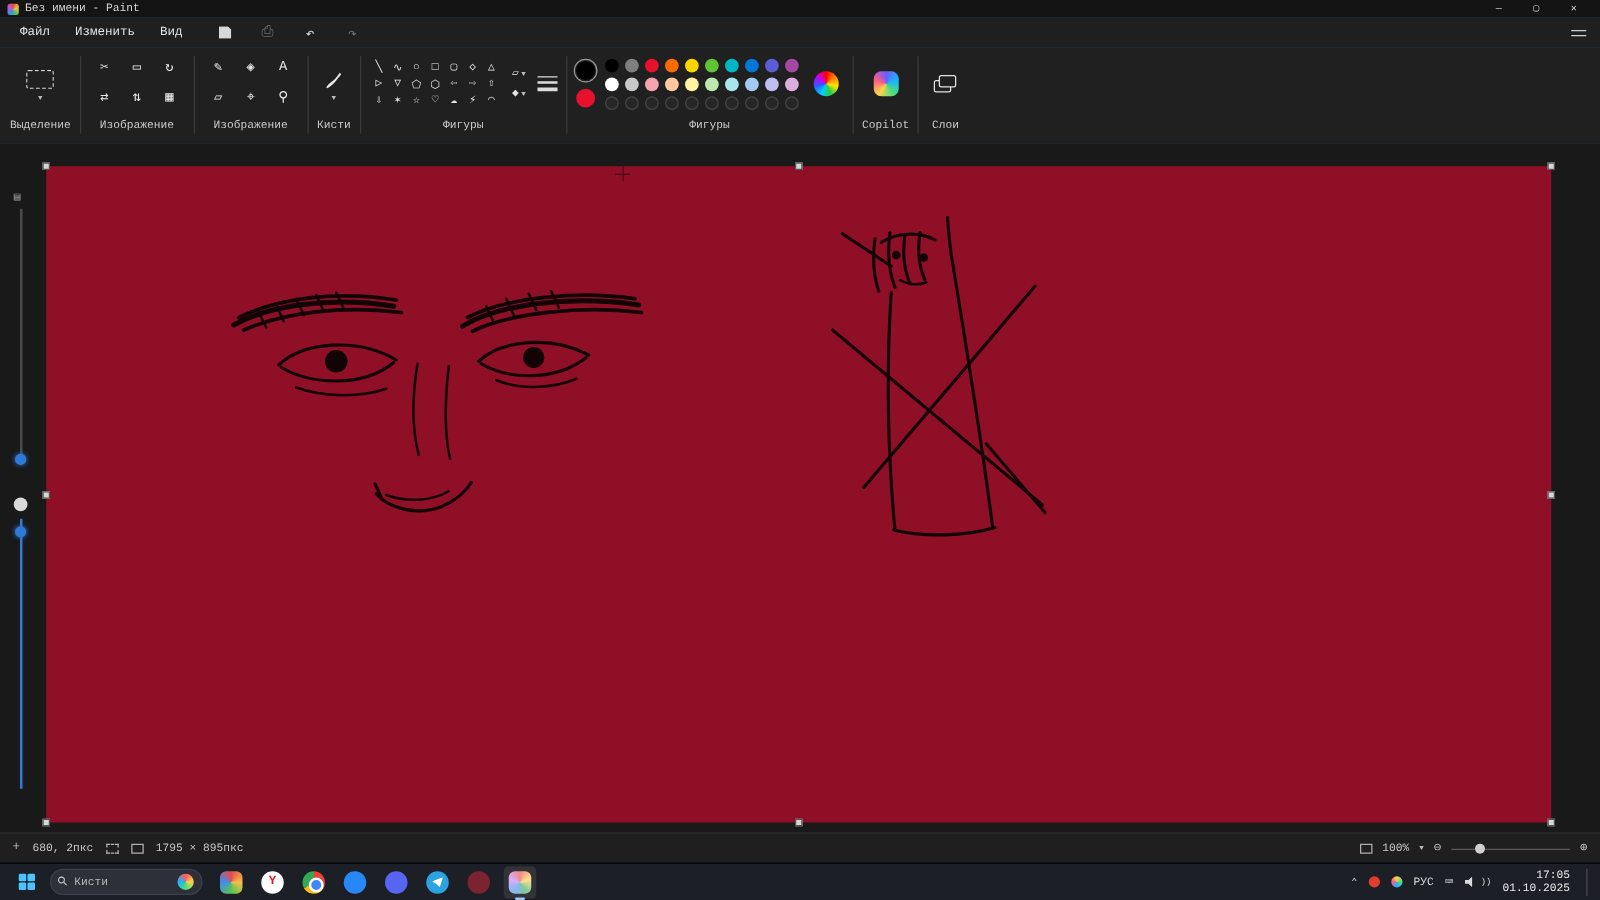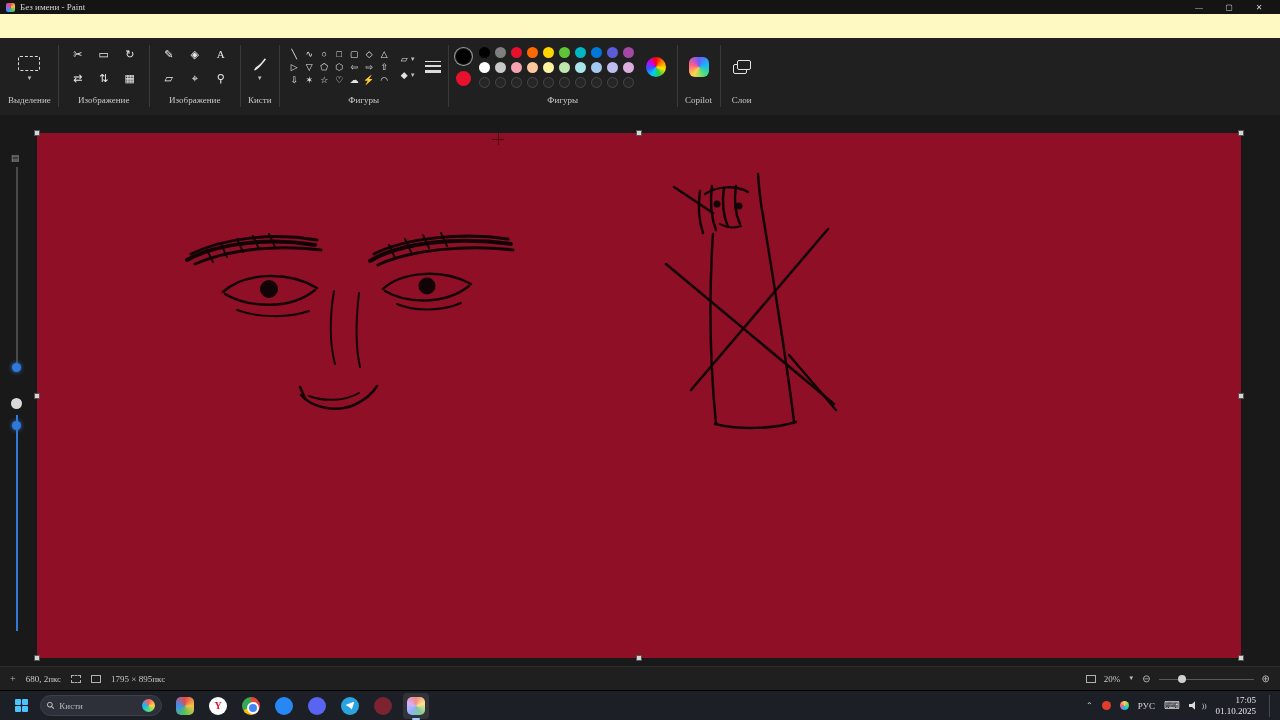--- a/index.html
+++ b/index.html
@@ -1,20 +1,20 @@
 <!DOCTYPE html>
 <html><head>
 <meta charset="utf-8">
 <style>
   * { margin:0; padding:0; box-sizing:border-box; }
   html,body { background:#000; }
   button { border:none; background:transparent; font-family:inherit; }
   .screen {
     position:relative; width:1280px; height:720px; overflow:hidden;
-    background:#fef9c3; font-family:Liberation Serif, serif; color:#e6e6e6;
+    background:#0c4a6e; font-family:Liberation Mono, monospace; color:#e6e6e6;
     user-select:none;
   }
   
   .titlebar { position:absolute; left:0; top:0; width:1280px; height:14px;
     background:#141414; display:flex; align-items:center; padding:0 6px; }
   .paint-logo { width:9px; height:9px; border-radius:2px;
     background:conic-gradient(#e84a4a,#f2c14a,#58c34f,#3e8ef0,#b05ae0,#e84a4a); }
   .win-title { font-size:9px; color:#d6d6d6; margin-left:5px; }
   .win-controls { margin-left:auto; display:flex; }
   .win-btn { width:30px; height:14px; font-size:8px; color:#cfcfcf;
@@ -156,20 +156,37 @@
   <div class="titlebar">
     <span class="paint-logo"></span>
     <span class="win-title">Без имени - Paint</span>
     <div class="win-controls">
       <button class="win-btn">—</button>
       <button class="win-btn">▢</button>
       <button class="win-btn close">✕</button>
     </div>
   </div>
 
+  <div class="menubar">
+    <div class="menu-item">Файл</div>
+    <div class="menu-item">Изменить</div>
+    <div class="menu-item">Вид</div>
+    <div class="qa">
+      <button class="qa-btn">
+          <span class="save-glyph"></span>
+        </button>
+      <button class="qa-btn dim">⎙</button>
+      <button class="qa-btn">↶</button>
+      <button class="qa-btn dim">↷</button>
+    </div>
+    <button class="ribbon-settings">
+        <i></i>
+        <i></i>
+      </button>
+  </div>
 
   <div class="ribbon">
 
     <div class="group">
       <div class="group-body">
         <div class="sel-body">
           <button class="icon-btn">
               <span class="sel-rect"></span>
             </button>
           <span class="chev">▼</span>
@@ -423,21 +440,21 @@
   </div>
 
   <div class="statusbar">
     <span class="sb-icon">+</span>
     <span>680, 2пкс</span>
     <span class="sb-box dashed"></span>
     <span class="sb-box"></span>
     <span>1795 × 895пкс</span>
     <div class="sb-right">
       <span class="sb-box"></span>
-      <span>20%</span>
+      <span>100%</span>
       <span class="chev">▼</span>
       <span class="sb-icon">⊖</span>
       <span class="zoom-slider">
         <span class="zoom-track"></span>
         <span class="zoom-thumb"></span>
       </span>
       <span class="sb-icon">⊕</span>
     </div>
   </div>
 

